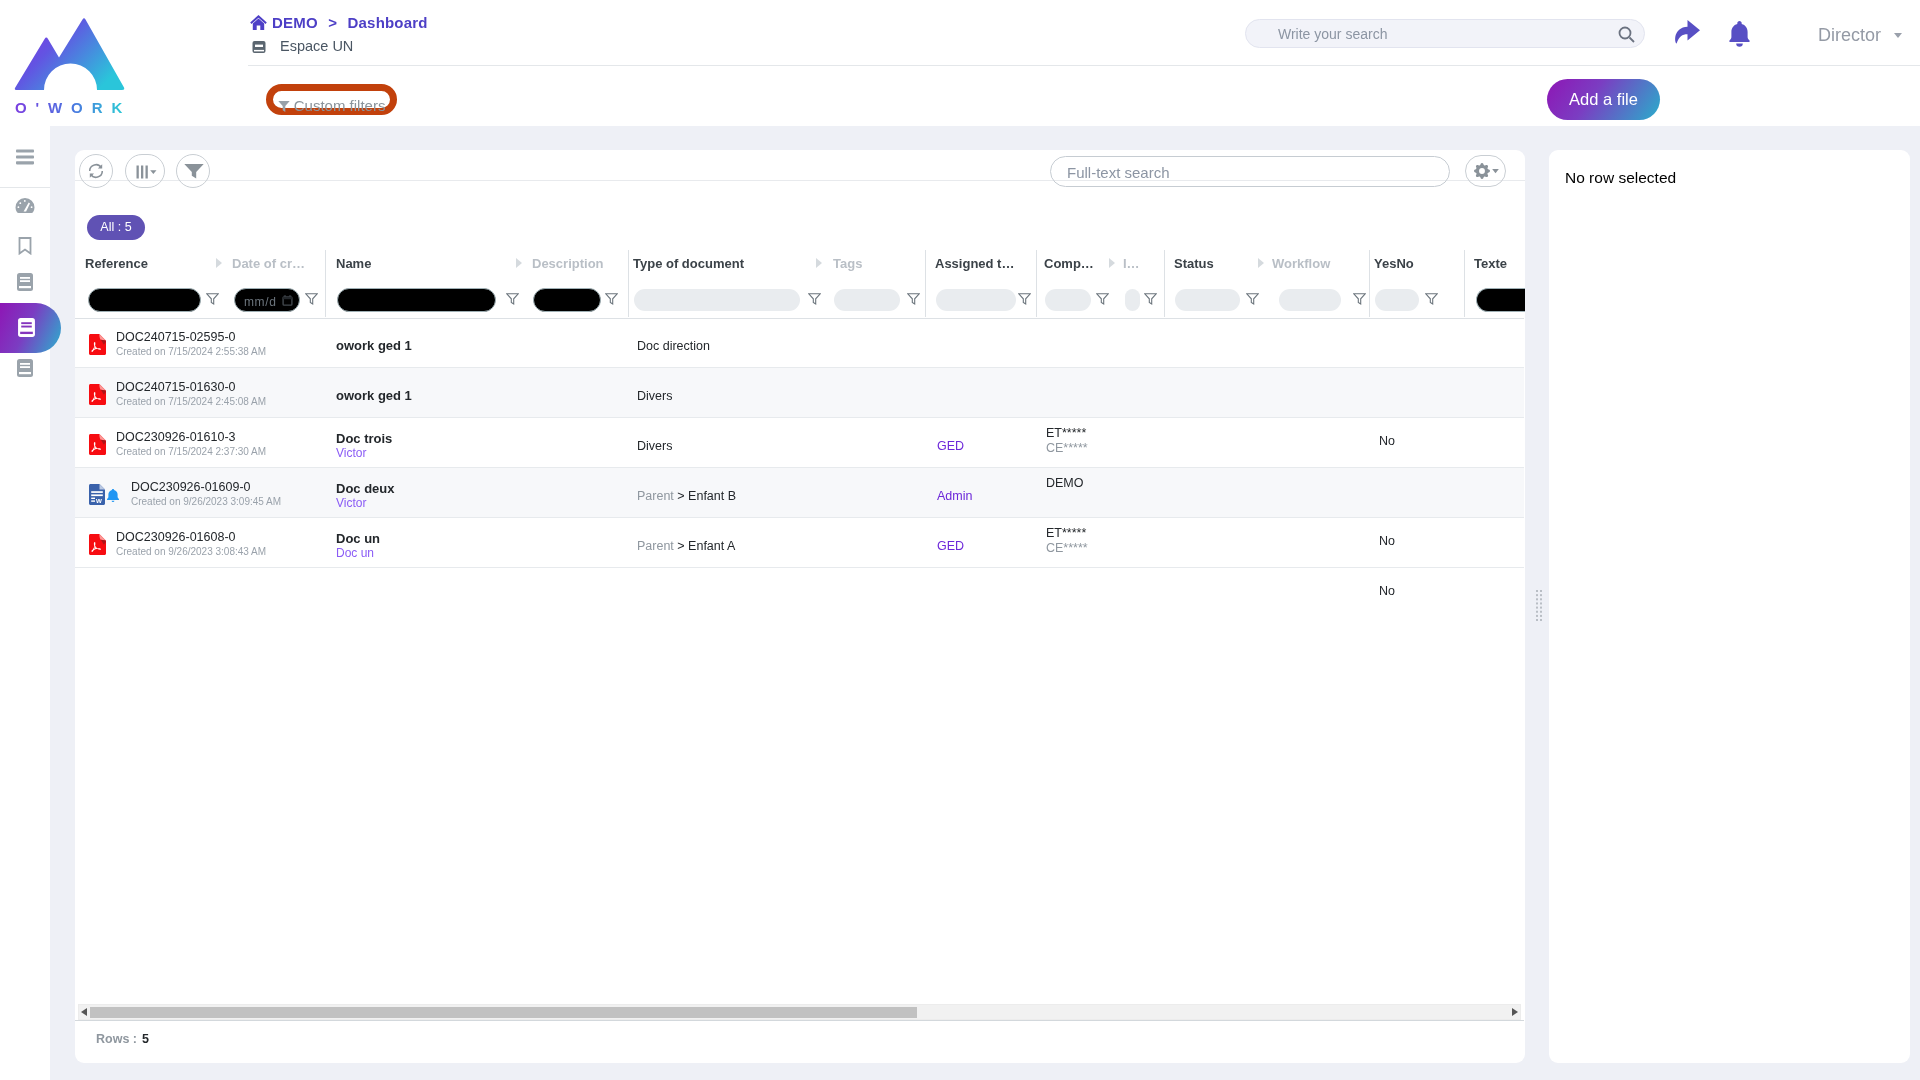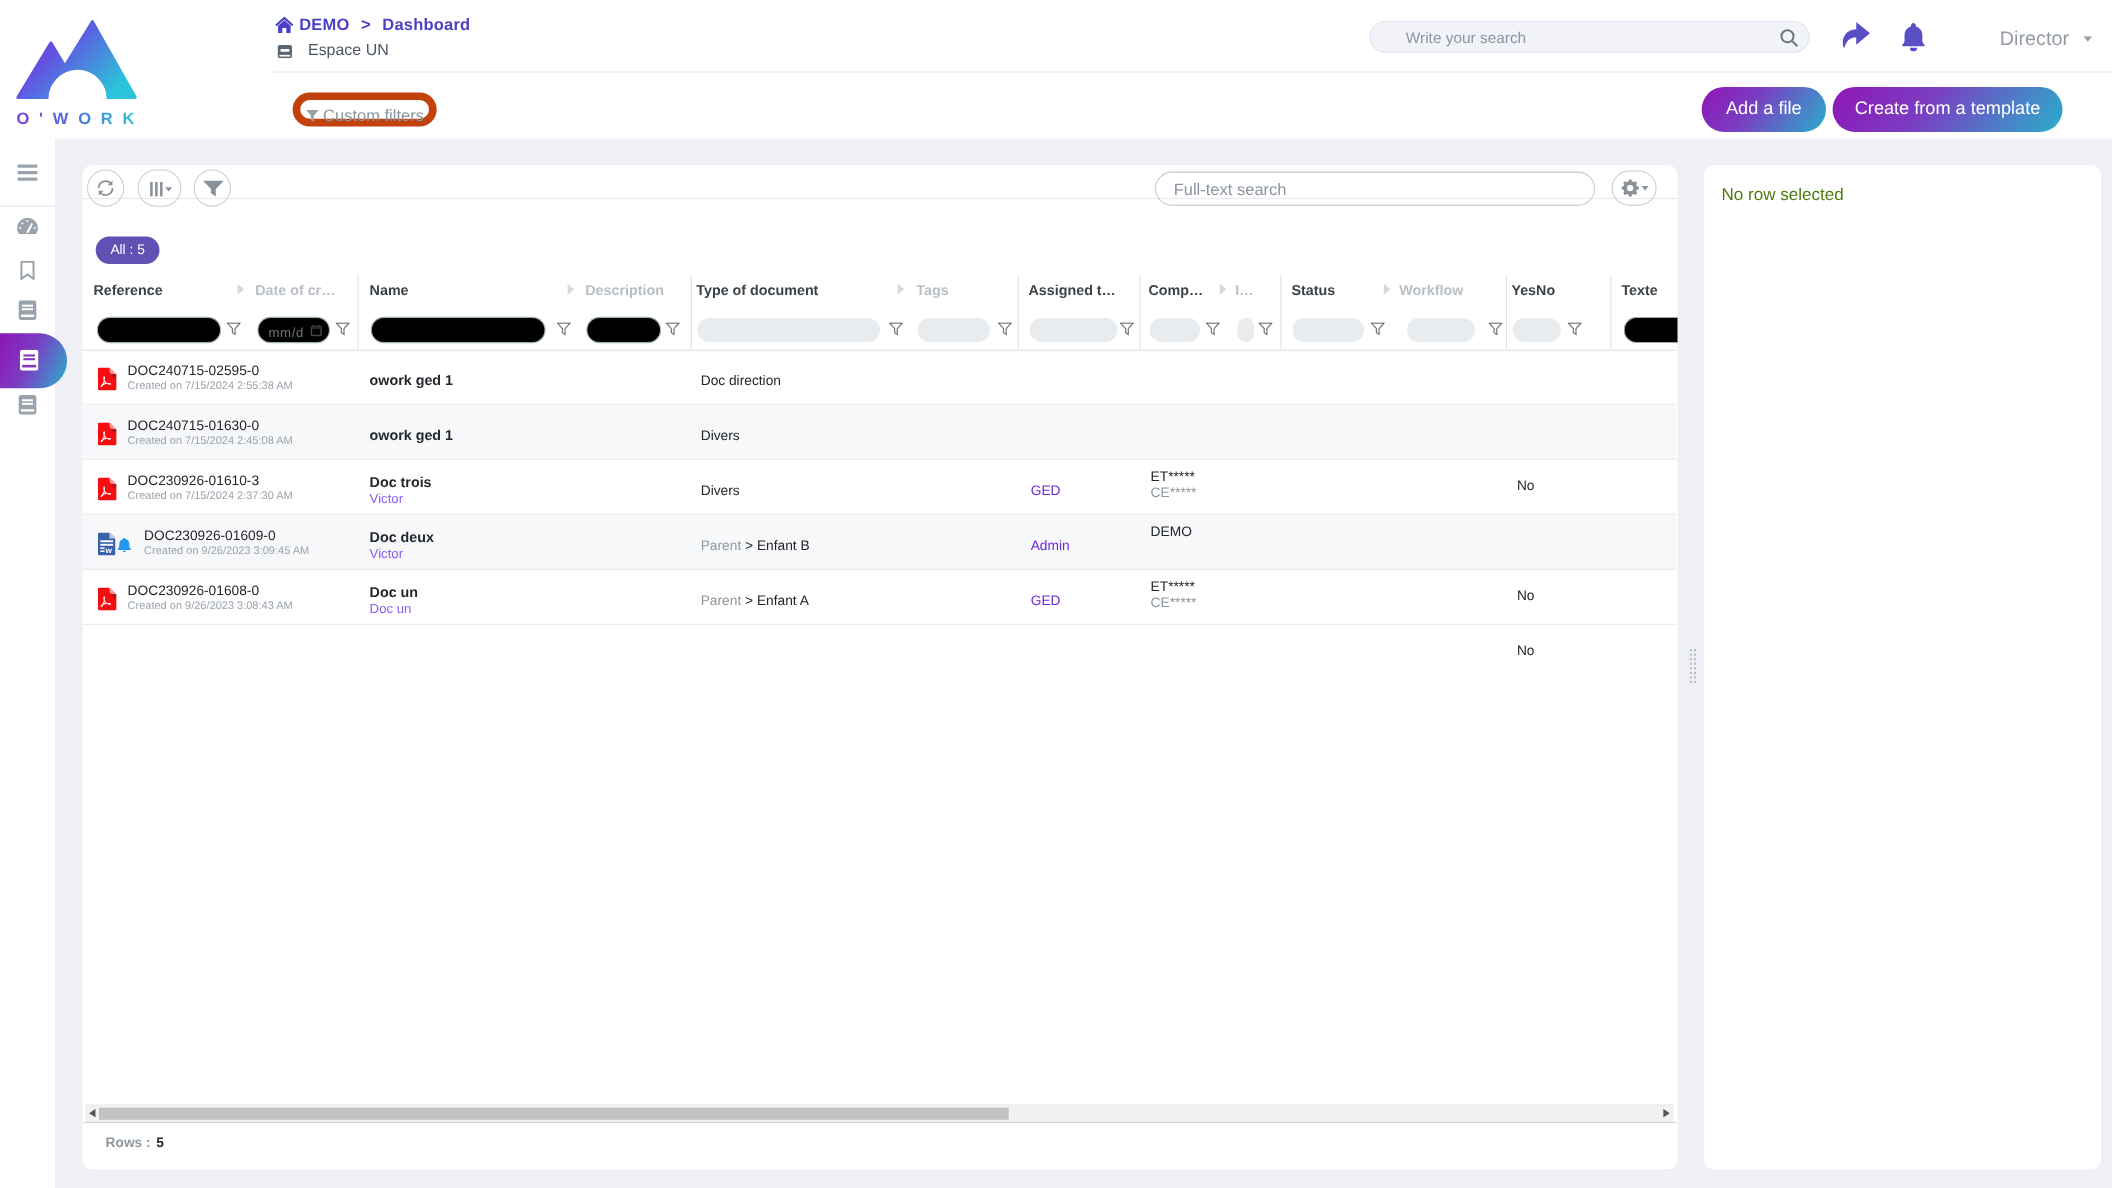--- a/index.html
+++ b/index.html
@@ -21,21 +21,21 @@
 #btn1 { left:1547px; width:113px; }
 #btn2 { left:1666px; width:209px; }
 
 #sidebar { position:absolute; left:0; top:126px; width:50px; height:954px; background:#fff; }
 #sbdiv { position:absolute; left:0; top:61px; width:50px; height:1px; background:#e4e7ea; }
 .sicon { position:absolute; left:0; width:50px; text-align:center; }
 #active { position:absolute; left:0; top:177px; width:61px; height:50px; background:linear-gradient(115deg,#8e16b5 0%,#7b3dc2 45%,#2ab1ce 100%); border-radius:0 25px 25px 0; }
 
 #card { position:absolute; left:75px; top:150px; width:1450px; height:913px; background:#fff; border-radius:9px; overflow:hidden; }
 #rightcard { position:absolute; left:1549px; top:150px; width:361px; height:913px; background:#fff; border-radius:9px; }
-#rightcard .t { position:absolute; left:16px; top:19px; font-size:15.5px; color:#4d7c0f; }
+#rightcard .t { position:absolute; left:16px; top:19px; font-size:15.5px; color:#000000; }
 #toolbar { position:absolute; left:0; top:0; width:1450px; height:31px; border-bottom:1px solid #e8eaed; }
 .cbtn { position:absolute; top:4px; width:34px; height:34px; border:1px solid #c9ced3; border-radius:50%; }
 #badge { position:absolute; left:12px; top:65px; width:58px; height:25px; background:#6052b4; border-radius:13px; color:#fff; font-size:12.5px; text-align:center; line-height:25px; }
 #fts { position:absolute; left:975px; top:6px; width:400px; height:31px; border:1px solid #c6ccd2; border-radius:16px; }
 #fts .ph { position:absolute; left:16px; top:7px; font-size:15px; color:#8c95a3; }
 #gear { position:absolute; left:1390px; top:5px; width:41px; height:32px; border:1px solid #c9ced3; border-radius:16px; }
 
 .hlabel { position:absolute; top:106px; font-size:13px; font-weight:bold; color:#3b4248; white-space:nowrap; }
 .hlabel.dis { color:#b9bfc6; }
 .vline { position:absolute; top:100px; height:67px; width:1px; background:#dde1e5; }
@@ -113,21 +113,20 @@
       <path fill="#584fc4" d="M14.5 0 L27 10.3 L14.5 20.6 V14.2 C9 14.2 6.2 16.2 3.6 23.6 C1.2 22 0.4 7.4 14.5 6.7 Z"></path>
     </svg>
 
   <svg class="abs" style="left:1729px;top:21px" width="21" height="26" viewBox="0 0 21 26">
       <path fill="#584fc4" d="M8.3 2.2 C8.3 1 9.3 0 10.5 0 C11.7 0 12.7 1 12.7 2.2 L12.7 3.1 C16.4 4.1 18.6 7.2 18.6 11 L18.6 16 C18.6 17.5 19.3 18.4 20.3 19.3 C21.2 20.1 20.7 21 19.5 21 L1.5 21 C0.3 21 -0.2 20.1 0.7 19.3 C1.7 18.4 2.4 17.5 2.4 16 L2.4 11 C2.4 7.2 4.6 4.1 8.3 3.1 Z M7.2 22.4 L13.8 22.4 A3.3 3.3 0 0 1 7.2 22.4 Z"></path>
     </svg>
   <div id="director">Director <svg width="8" height="6" viewBox="0 0 8 6" style="vertical-align:2px;margin-left:8px">
         <path fill="#9aa0ab" d="M0 0 H8 L4 5 Z"></path>
       </svg></div>
   <div class="gbtn" id="btn1">Add a file</div>
-  <div class="gbtn" id="btn2">Create from a template</div>
 </div>
 
 <div id="sidebar">
 
   <svg class="sicon" style="top:23px" width="20" height="16" viewBox="0 0 20 16">
       <g fill="#9aa3ab">
         <rect x="1" y="0.5" width="18" height="3.1" rx="0.8"></rect>
         <rect x="1" y="6.4" width="18" height="3.1" rx="0.8"></rect>
         <rect x="1" y="12.3" width="18" height="3.1" rx="0.8"></rect>
       </g>

